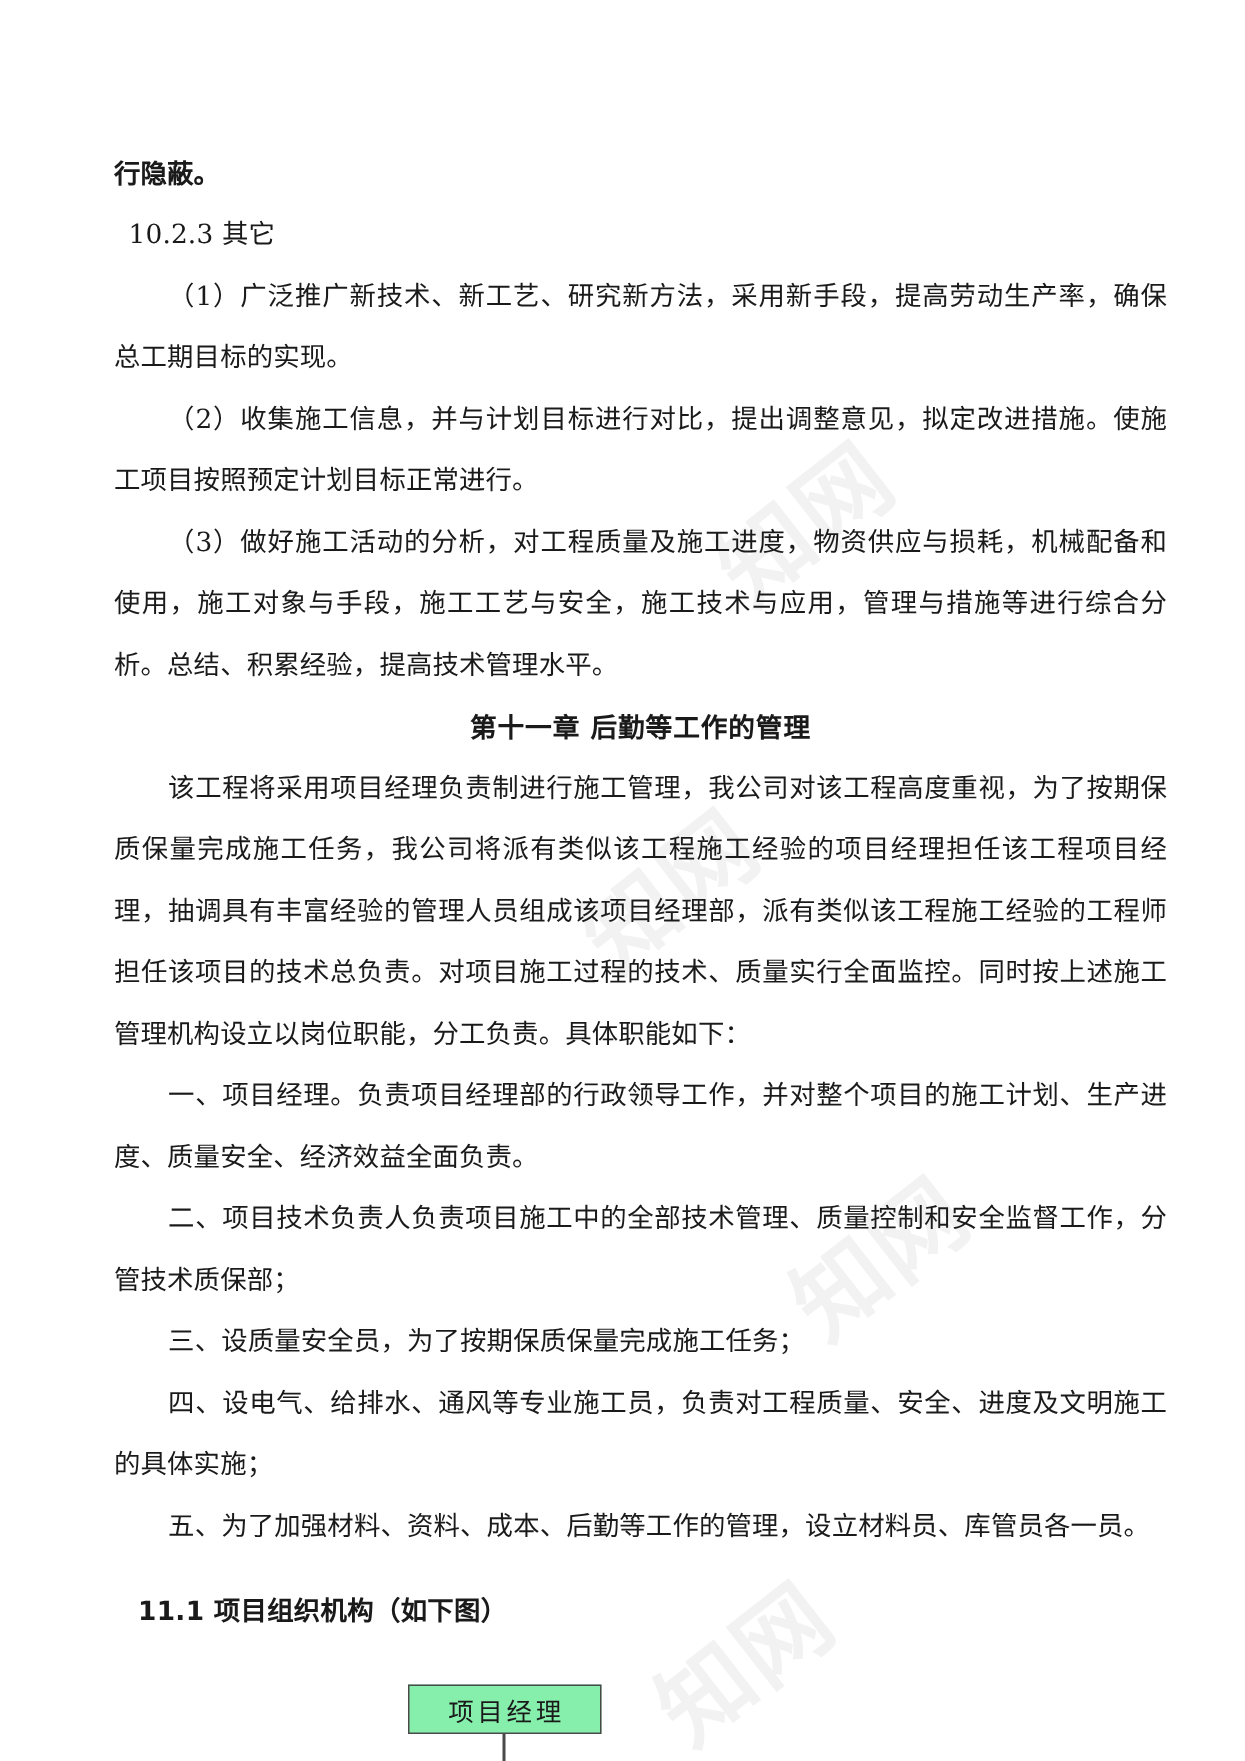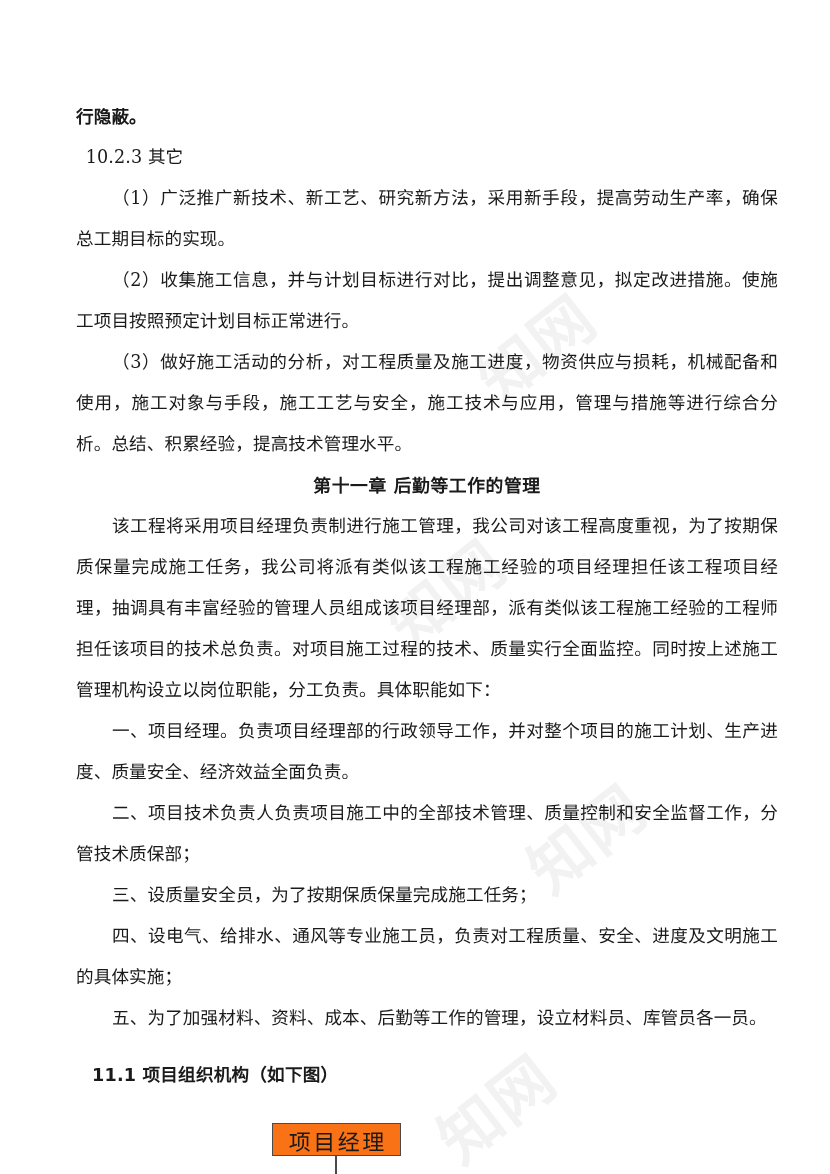--- a/index.html
+++ b/index.html
@@ -82,26 +82,26 @@
     position: relative;
     z-index: 3;
     width: 830px;
     height: 268px;
     margin-left: -76px;
     margin-top: 2px;
   }
   .org-box {
     position: absolute;
     border: 1.4px solid #4a4a4a;
-    background: #f97316;
+    background: #86efac;
     box-sizing: border-box;
     display: flex;
     align-items: center;
     justify-content: center;
-    font-size: 22px;
+    font-size: 17px;
     letter-spacing: 2.5px;
     font-family: "DejaVu Serif", "Liberation Serif", serif;
     color: #1a1a1a;
     text-indent: 2.5px;
   }
   .org-line {
     position: absolute;
     background: #4a4a4a;
   }
   .org-line.v { width: 1.7px; }

